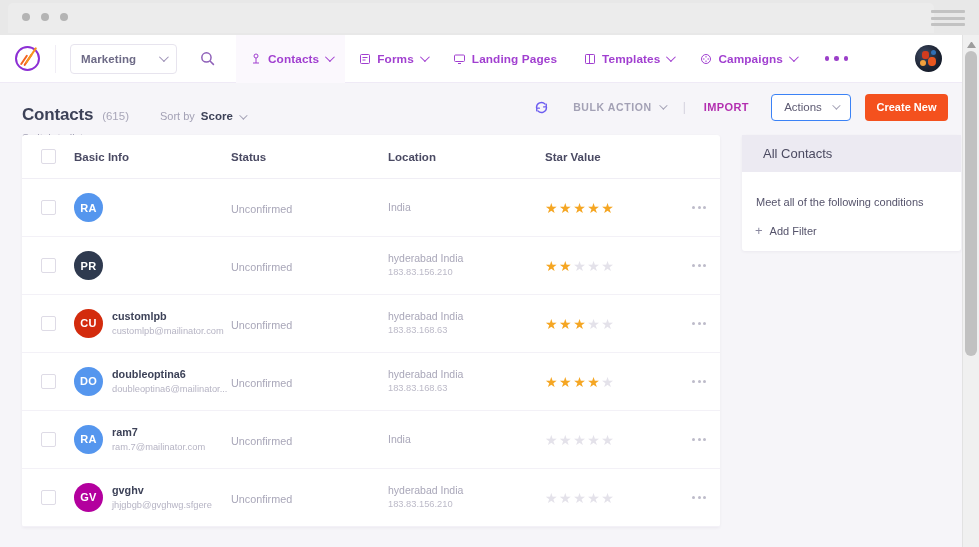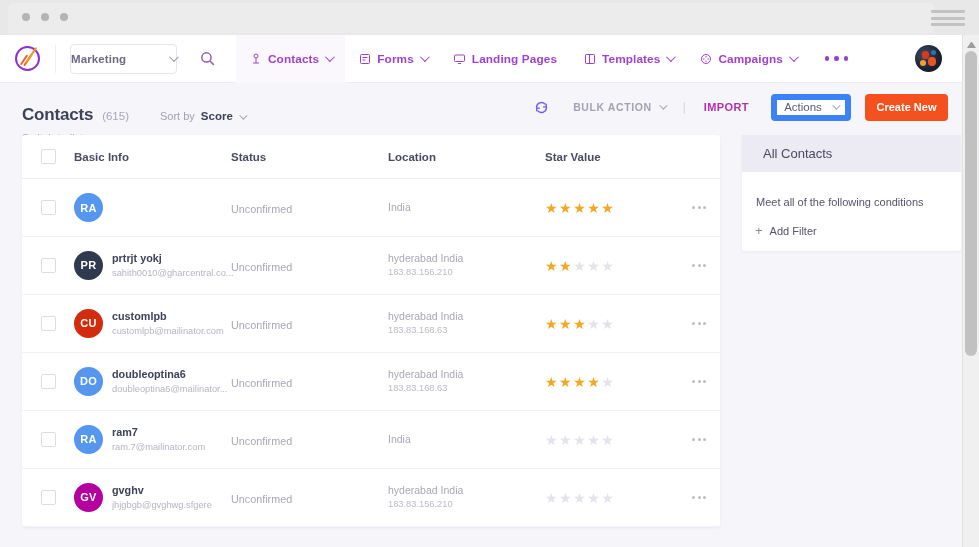--- a/index.html
+++ b/index.html
@@ -53,21 +53,21 @@
   .logo .s1{ height:12px; left:6px;  top:6px; }
   .logo .s2{ height:14px; left:9.5px;top:4.5px;}
   .logo .s3{ height:19px; left:13px; top:-2px; background:#f7931e;}
 
   .divider-v{ width:1px; height:28px; background:#f0edf5; }
 
   .mk-select{
     margin-left:14px; width:107px; height:30px;
     border:1px solid #e7e4ee; border-radius:4px; background:#fff;
     display:flex; align-items:center; justify-content:space-between;
-    padding:0 0;
+    padding:0 10px;
   }
   .mk-select span{ font-size:11.5px; color:#6d6a86; font-weight:600; letter-spacing:.1px;}
   .caret{
     width:7px; height:7px; border-right:1.6px solid #9b8fb5;
     border-bottom:1.6px solid #9b8fb5; transform:rotate(45deg) translateY(-2px);
   }
   .caret.pur{ border-color:#a13fd0; }
   .search-btn{ margin-left:19px; width:22px; height:22px; display:flex; align-items:center; justify-content:center;}
 
   .navitems{ display:flex; align-items:center; height:48px; margin-left:18px; }
@@ -107,21 +107,21 @@
   .switchlist{ margin-top:7px; display:flex; align-items:baseline; gap:6px;flex-direction:column;}
   .switchlist span{ font-size:11px; color:#a3a1b5;}
 
   .sh-right{ position:absolute; right:14px; top:10px; display:flex; align-items:center; gap:4px; }
   .sync{ width:28px; height:28px; display:flex;align-items:center;justify-content:center;}
   .bulk{ display:flex; align-items:center; gap:7px; margin-left:14px; }
   .bulk span{ font-size:10.5px; color:#a3a1b5; letter-spacing:.6px; font-weight:600;}
   .pipe{ margin:0 14px; color:#d4d2de; font-size:12px; }
   .import{ font-size:11px; font-weight:700; color:#b32fb0; letter-spacing:.4px; }
   .actions-btn{
-    margin-left:18px; width:80px; height:27px; border:6px solid #3b82f6; border-radius:4px;
+    margin-left:18px; width:80px; height:27px; border:1px solid #3b82f6; border-radius:4px;
     background:#fff; display:flex; align-items:center; justify-content:center; gap:10px;
   }
   .actions-btn span{ font-size:11.5px; color:#5d5a72; }
   .create-btn{
     margin-left:10px; width:83px; height:27px; border-radius:4px; background:#f4511e;
     display:flex; align-items:center; justify-content:center;
     font-size:11px; color:#fff; font-weight:600;
   }
 
   
@@ -389,24 +389,20 @@
                 </span>
               </div>
             </div>
             <div class="trow">
               <div class="c-check">
                 <span class="cbox"></span>
               </div>
               <div class="c-basic">
                 <div class="ident">
                   <span class="av" style="background:#2f3a4f">PR</span>
-                  <span>
-                    <div class="nm">prtrjt yokj</div>
-                    <div class="em">sahith0010@gharcentral.co...</div>
-                  </span>
                 </div>
               </div>
               <div class="c-status"><span class="status-txt">Unconfirmed</span></div>
               <div class="c-loc">
                 <div class="loc1">hyderabad India</div>
                 <div class="loc2">183.83.156.210</div>
               </div>
               <div class="c-star">
                 <div class="stars">
                   <span class="st-on">★</span>

